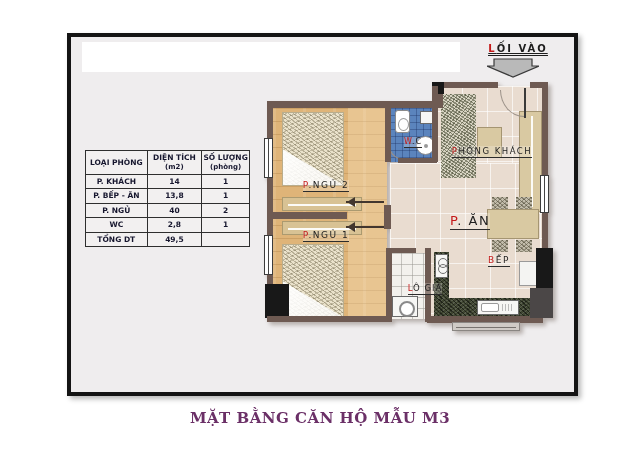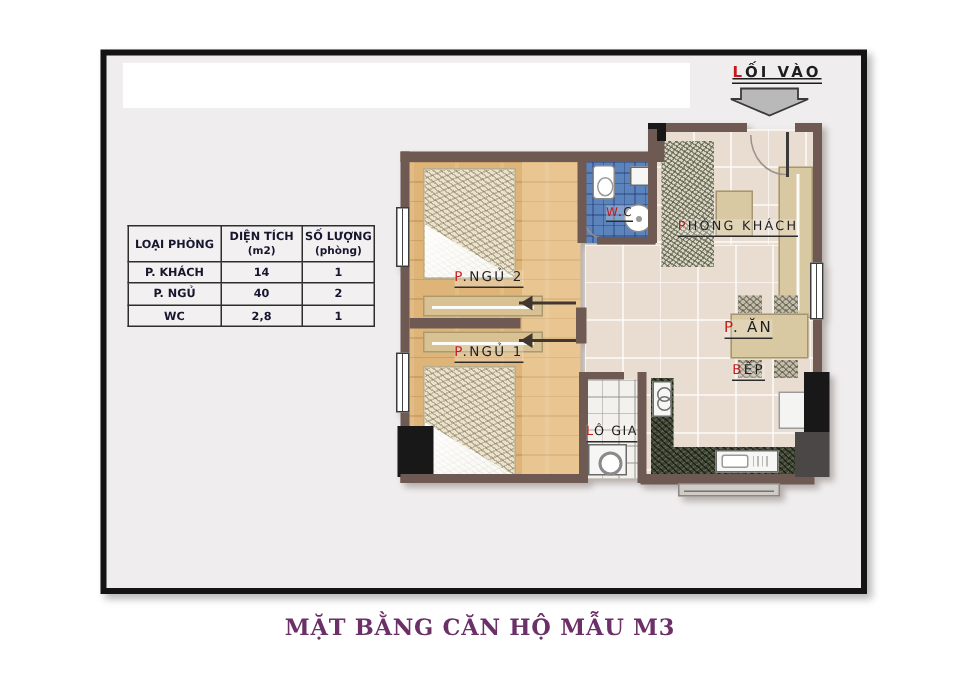--- a/index.html
+++ b/index.html
@@ -209,27 +209,27 @@
     </div>
     <div class="room-label" style="left:289px; top:230px; width:74px; font-size:9px;">
       <span class="ul"><span class="red">P</span><span>.NGỦ 1</span></span>
     </div>
     <div class="room-label" style="left:397px; top:137px; width:32px; font-size:8px; letter-spacing:1px;">
       <span class="ul"><span class="red">W</span><span>.C</span></span>
     </div>
     <div class="room-label" style="left:441px; top:146px; width:102px; font-size:8.5px;">
       <span class="ul"><span class="red">P</span><span>HÒNG KHÁCH</span></span>
     </div>
-    <div class="room-label" style="left:448px; top:213px; width:44px; font-size:10px;margin-left:29px;">
+    <div class="room-label" style="left:448px; top:213px; width:44px; font-size:13px;">
       <span class="ul"><span class="red">P</span><span>. ĂN</span></span>
     </div>
-    <div class="room-label" style="left:481px; top:242px; width:36px; font-size:9px;">
+    <div class="room-label" style="left:481px; top:255px; width:36px; font-size:9px;">
       <span class="ul"><span class="red">B</span><span>ẾP</span></span>
     </div>
-    <div class="room-label" style="left:385px; top:283px; width:46px; font-size:8.5px; letter-spacing:1px;">
+    <div class="room-label" style="left:402px; top:283px; width:46px; font-size:8.5px; letter-spacing:1px;">
       <span class="ul"><span class="red">L</span><span>Ô GIA</span></span>
     </div>
   </div>
 
   <table class="stat">
     <tbody>
     <tr class="head">
       <td class="t-room" style="text-align:center;">
             <div>LOẠI PHÒNG</div>
           </td>
@@ -241,27 +241,37 @@
             <div>SỐ LƯỢNG</div>
             <div class="t-sub">(phòng)</div>
           </td>
     </tr>
     <tr class="data">
           <td class="t-room">P. KHÁCH</td>
           <td class="t-area">14</td>
           <td class="t-count">1</td>
         </tr>
     <tr class="data">
+          <td class="t-room">P. BẾP - ĂN</td>
+          <td class="t-area">13,8</td>
+          <td class="t-count">1</td>
+        </tr>
+    <tr class="data">
           <td class="t-room">P. NGỦ</td>
           <td class="t-area">40</td>
           <td class="t-count">2</td>
         </tr>
     <tr class="data">
           <td class="t-room">WC</td>
           <td class="t-area">2,8</td>
           <td class="t-count">1</td>
         </tr>
+    <tr class="data">
+          <td class="t-room">TỔNG DT</td>
+          <td class="t-area">49,5</td>
+          <td class="t-count"></td>
+        </tr>
   </tbody>
     </table>
 
   <div class="abs caption">MẶT BẰNG CĂN HỘ MẪU M3</div>
 
 </div>
 
 </body></html>

